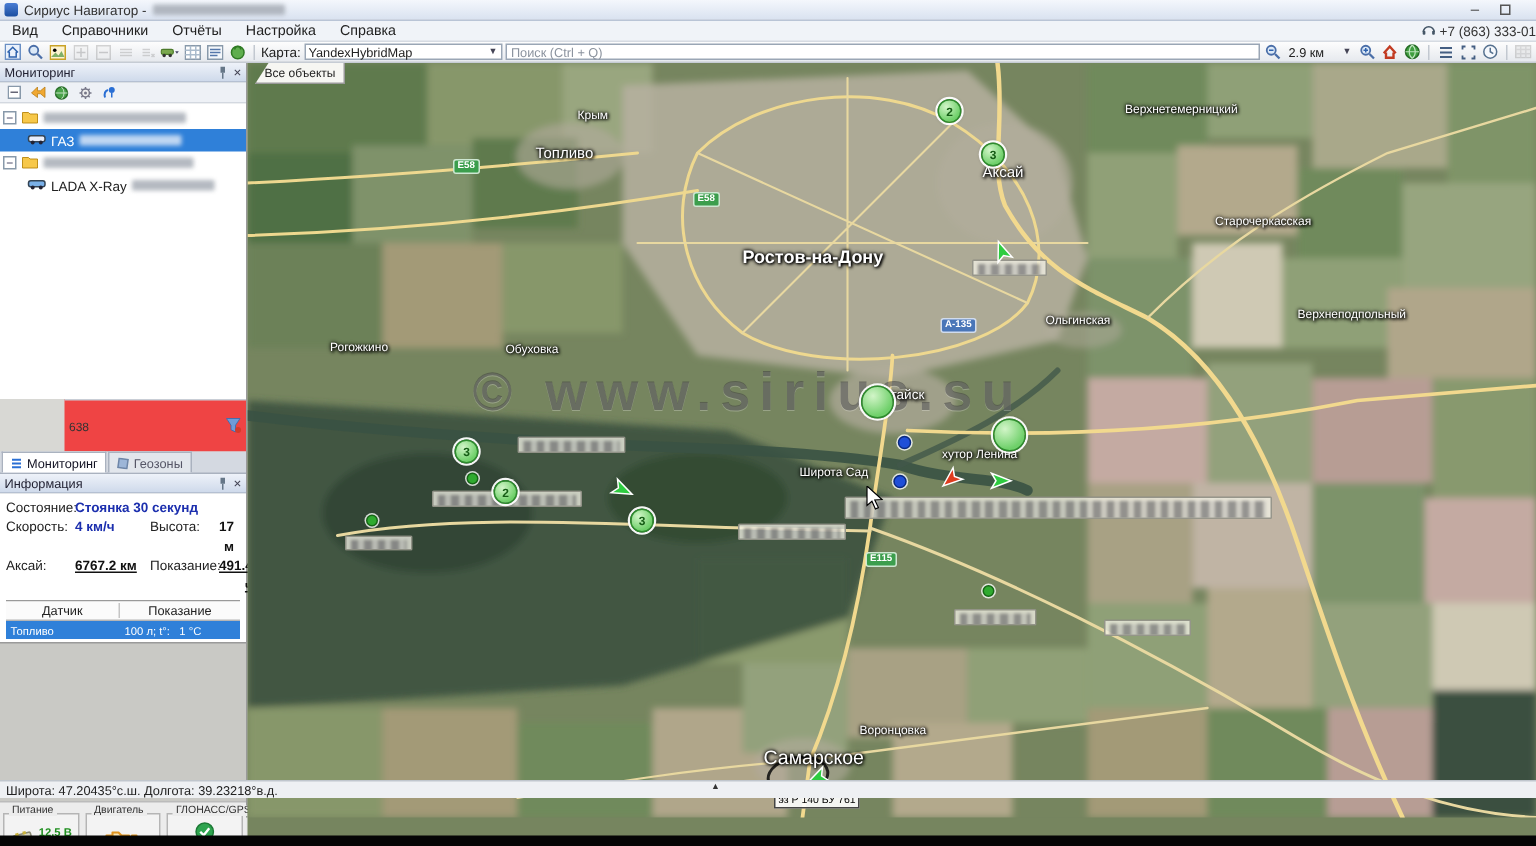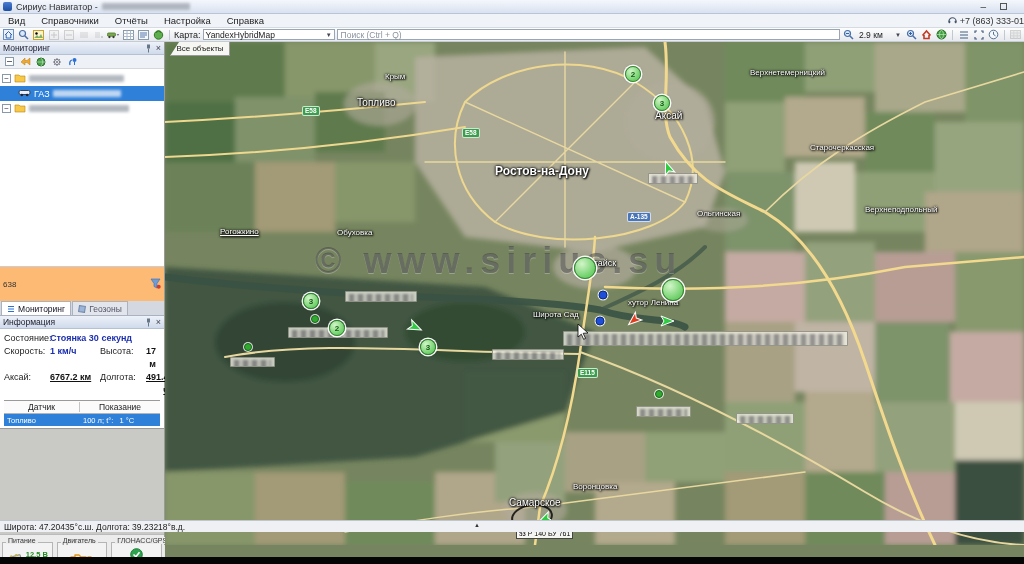--- a/index.html
+++ b/index.html
@@ -40,22 +40,22 @@
     display:flex;align-items:center;font-size:8.5px;color:#223;padding:0 3px;}
   .hdr-btns{margin-left:auto;display:flex;gap:4px;align-items:center;color:#445;}
   .panel-toolbar{height:14px;background:#eef1f6;border-bottom:1px solid #d3d8e0;display:flex;align-items:center;gap:4px;padding:0 3px;}
   .pt-ico{width:12px;height:11px;display:flex;align-items:center;justify-content:center;}
   .tree{height:197px;background:#fff;overflow:hidden;font-size:9px;color:#222;padding-top:2px;}
   .tree-row{height:15px;display:flex;align-items:center;gap:3px;padding-left:2px;white-space:nowrap;}
   .tree-row.sel{background:#2f80d9;color:#fff;}
   .expander{width:9px;height:9px;border:1px solid #8899aa;background:#fff;color:#335;
     font-size:8px;line-height:7px;text-align:center;flex:0 0 auto;}
   .indent{width:13px;flex:0 0 auto;}
-  .counter-row{height:14px;background:#fdba74;border-top:1px solid #c9ced6;display:flex;align-items:center;
-    font-size:8px;color:#333;padding:17px 3px;}
+  .counter-row{height:14px;background:#ef4444;border-top:1px solid #c9ced6;display:flex;align-items:center;
+    font-size:8px;color:#333;padding:17px 3px;margin-left:43px;}
   .tabs-row{height:15px;background:#d4d9e1;display:flex;align-items:flex-end;padding-left:1px;gap:1px;border-bottom:1px solid #aab2bf;}
   .ltab{height:14px;display:flex;align-items:center;gap:3px;font-size:8.5px;padding:0 5px;border:1px solid #aab2bf;border-bottom:none;}
   .ltab.active{background:#fff;color:#112;}
   .ltab.inactive{background:#e2e6ec;color:#556;}
   .info-body{background:#fff;font-size:9px;color:#111;padding:3px 4px 2px 4px;}
   .irow{display:grid;grid-template-columns:46px 50px 46px auto;line-height:13px;}
   .ilbl{color:#222;}
   .vblue{color:#1c2fae;font-weight:bold;}
   .vbold{font-weight:bold;}
   .vlink{font-weight:bold;text-decoration:underline;}
@@ -329,20 +329,30 @@
           <span>ГАЗ</span>
           <span class="blurblock" style="width:68px;background:#cfe0f5;opacity:.9;"></span>
         </div>
         <div class="tree-row">
           <span class="expander">−</span>
           <span><svg width="12" height="10" viewBox="0 0 12 10">
               <path d="M1,2 h4 l1,1 h5 v6 H1 Z" fill="#f7c84a" stroke="#b8860b" stroke-width="0.6"></path>
             </svg></span>
           <span class="blurblock" style="width:100px;"></span>
         </div>
+        <div class="tree-row">
+          <span class="indent"></span>
+          <span><svg width="13" height="9" viewBox="0 0 13 9">
+              <rect x="1" y="2.5" width="11" height="4" rx="1.5" fill="#7ab0e8" stroke="#345"></rect>
+              <circle cx="3.8" cy="7" r="1.3" fill="#223"></circle>
+              <circle cx="9.2" cy="7" r="1.3" fill="#223"></circle>
+            </svg></span>
+          <span>LADA X-Ray</span>
+          <span class="blurblock" style="width:55px;"></span>
+        </div>
       </div>
     <div class="counter-row">
       <span>638</span>
       <span style="margin-left:auto;">
         <svg width="11" height="11" viewBox="0 0 11 11">
             <path d="M1,1 h9 L7,5.5 V10 L4,8.5 V5.5 Z" fill="#6f9bd8" stroke="#3a6db0" stroke-width=".6"></path>
             <circle cx="8.7" cy="8.7" r="2" fill="#d43a2a"></circle>
           </svg>
       </span>
     </div>
@@ -370,28 +380,28 @@
         <span style="font-size:9px;">×</span>
       </span>
     </div>
     <div class="info-body">
       <div class="irow">
         <span class="ilbl">Состояние:</span>
         <span class="vblue" style="grid-column:2/5;">Стоянка 30 секунд</span>
       </div>
       <div class="irow">
         <span class="ilbl">Скорость:</span>
-        <span class="vblue">1 км/ч</span>
+        <span class="vblue">4 км/ч</span>
         <span class="ilbl">Высота:</span>
         <span class="vbold iright">17 м</span>
       </div>
       <div class="irow">
         <span class="ilbl">Аксай:</span>
         <span class="vlink">6767.2 км</span>
-        <span class="ilbl">Долгота:</span>
+        <span class="ilbl">Показание:</span>
         <span class="vlink iright">491.4 ч</span>
       </div>
       <div class="sensor-tbl">
         <div class="stbl-hdr">
           <div>Датчик</div>
           <div>Показание</div>
         </div>
         <div id="sensor-rows">
             <div class="stbl-row"><div>Топливо</div><div>100 л; t°:   1 °C</div></div>
           </div>
@@ -548,24 +558,24 @@
         <div class="place" style="left: 192px; top: 55px; font-size: 10px;">Топливо</div>
         <div class="place" style="left: 220px; top: 30px; font-size: 8px;">Крым</div>
         <div class="place" style="left: 490px; top: 68px; font-size: 10px;">Аксай</div>
         <div class="place" style="left: 418px; top: 216px; font-size: 9px;">Батайск</div>
         <div class="place" style="left: 532px; top: 167px; font-size: 8px;">Ольгинская</div>
         <div class="place" style="left: 645px; top: 101px; font-size: 8px;">Старочеркасская</div>
         <div class="place" style="left: 585px; top: 26px; font-size: 8px;">Верхнетемерницкий</div>
         <div class="place" style="left: 700px; top: 163px; font-size: 8px;">Верхнеподпольный</div>
         <div class="place" style="left: 463px; top: 256px; font-size: 8px;">хутор Ленина</div>
         <div class="place" style="left: 368px; top: 268px; font-size: 8px;">Широта Сад</div>
-        <div class="place" style="left: 344px; top: 455px; font-size: 10px;">Самарское</div>
+        <div class="place" style="left: 344px; top: 455px; font-size: 13px;">Самарское</div>
         <div class="place" style="left: 408px; top: 440px; font-size: 8px;">Воронцовка</div>
         <div class="place" style="left: 172px; top: 186px; font-size: 8px;">Обуховка</div>
-        <div class="place" style="left: 55px; top: 185px; font-size: 8px; text-decoration: underline;">Рогожкино</div>
+        <div class="place" style="left: 55px; top: 185px; font-size: 8px;">Рогожкино</div>
         <div class="badge" style="left: 462px; top: 170px; background: rgb(74, 118, 184);">А-135</div>
         <div class="badge" style="left: 412px; top: 326px; background: rgb(60, 158, 77);">E115</div>
         <div class="badge" style="left: 137px; top: 64px; background: rgb(60, 158, 77);">E58</div>
         <div class="badge" style="left: 297px; top: 86px; background: rgb(60, 158, 77);">E58</div>
         <div class="marker" style="left: 468px; top: 32px;">
           <div class="cluster">2</div>
         </div>
         <div class="marker" style="left: 497px; top: 61px;">
           <div class="cluster">3</div>
         </div>

